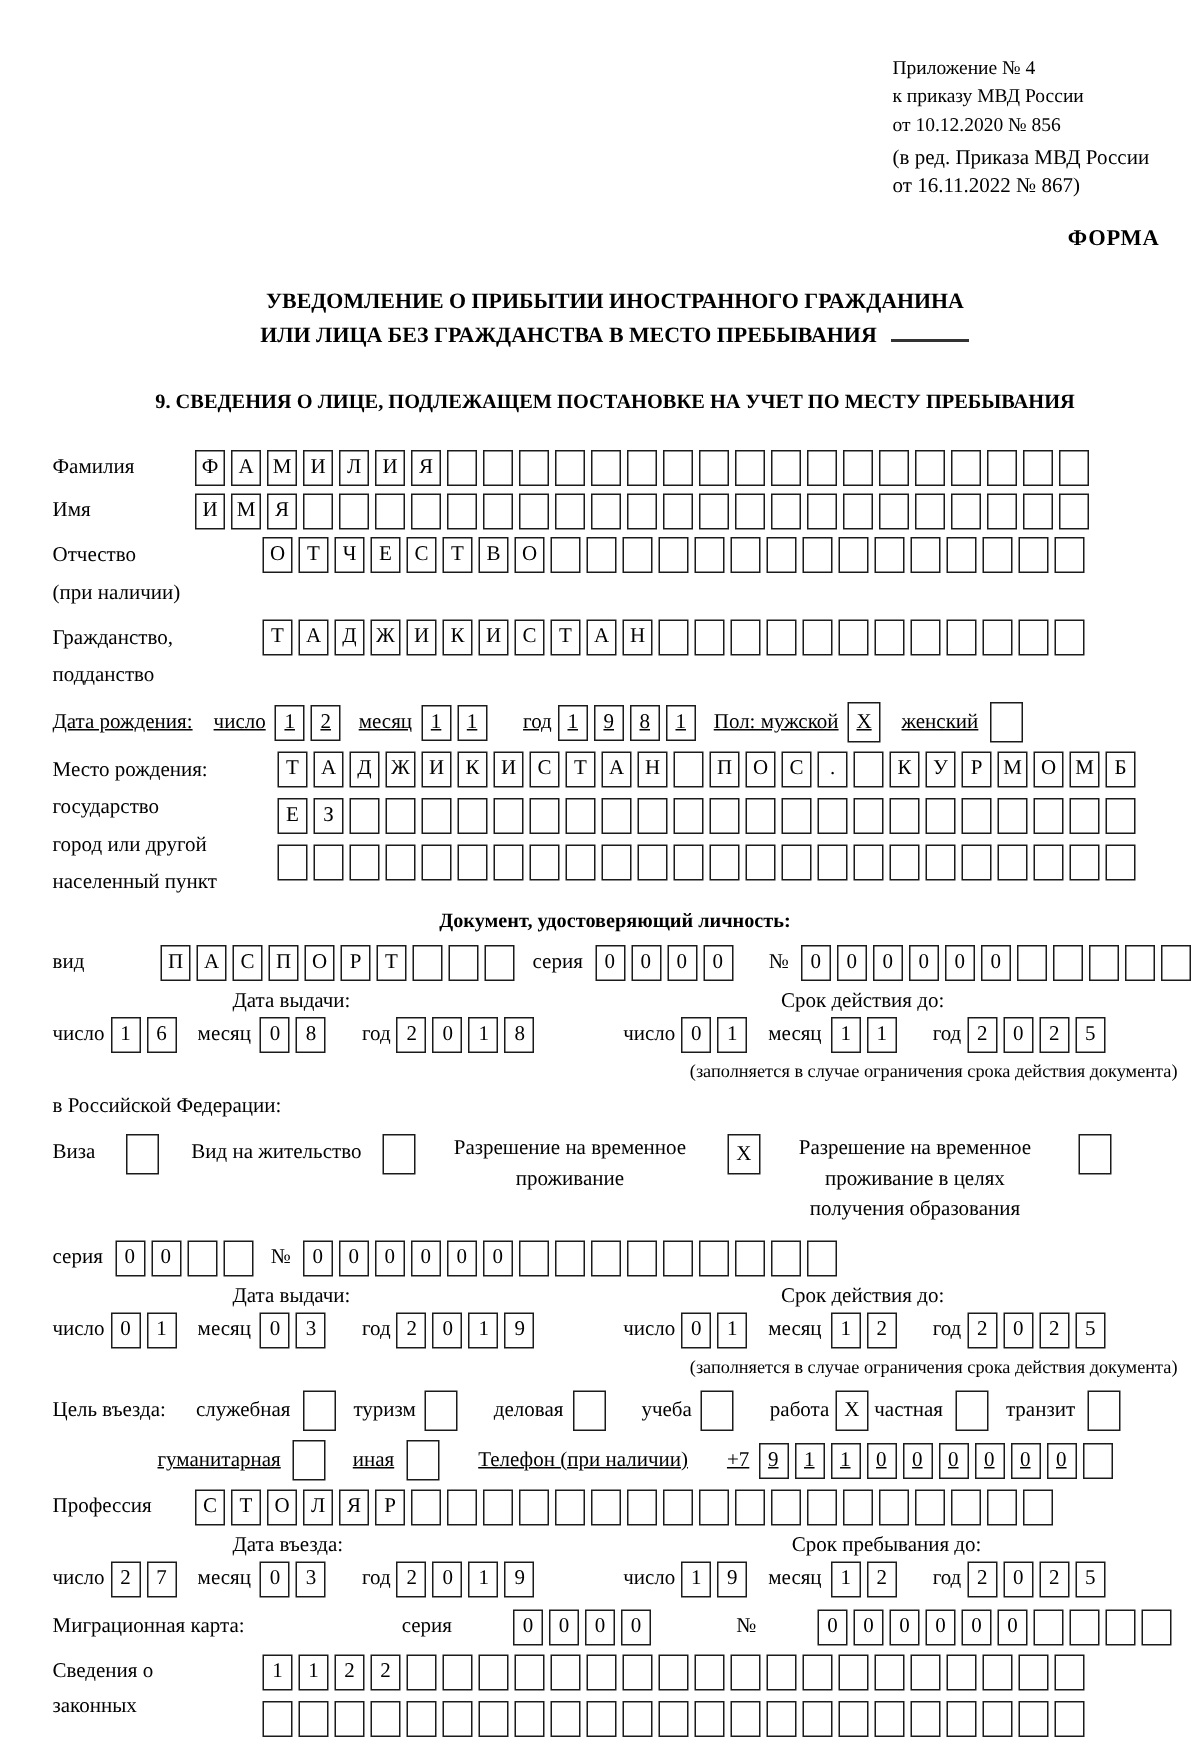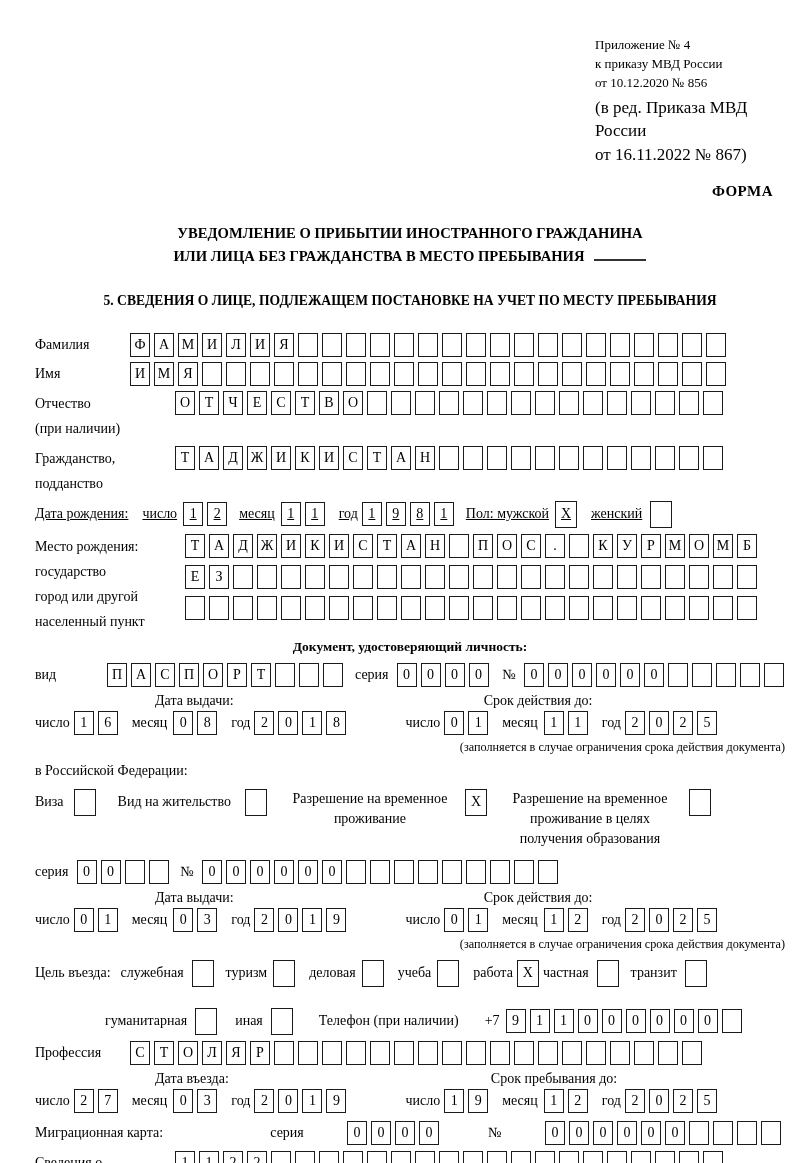--- a/index.html
+++ b/index.html
@@ -2,21 +2,21 @@
 <html><head>
 <meta charset="utf-8">
 <style>
   html,body{margin:0;padding:0;background:#fff;}
   body{width:800px;min-height:1163px;color:#000;
        font-family:"Liberation Serif","DejaVu Serif",serif;font-size:14px;}
   .page{box-sizing:border-box;width:800px;min-height:1163px;padding:36px 15px 20px 35px;}
 
   
   .ref-block{width:190px;margin-left:auto;line-height:1.45;font-size:13px;}
-  .ref-sub{font-size:17px;margin-top:3px;line-height:1.4;}
+  .ref-sub{font-size:14px;margin-top:3px;line-height:1.4;}
   .forma{font-weight:bold;font-size:15px;text-align:right;padding-right:12px;margin:16px 0 22px 0;letter-spacing:.5px;}
 
   
   .title{Text-align:center;text-align:center;font-weight:bold;font-size:14.6px;line-height:1.6;margin-bottom:24px;}
   .blank-line{display:inline-block;width:52px;border-bottom:2px solid #333;height:12px;margin-left:10px;}
   .sec-head{font-weight:bold;font-size:13.6px;text-align:center;margin-bottom:24px;white-space:nowrap;}
 
   
   .row{display:flex;align-items:center;margin-bottom:5px;}
   .row.top{align-items:flex-start;}
@@ -24,26 +24,26 @@
   .cell{flex:none;width:18px;height:22px;border:1.5px solid #1b1b1b;display:inline-flex;
         align-items:center;justify-content:center;font-size:14px;margin-right:4px;background:#fff;}
   .cb .cell{width:20px;height:25px;}
   .lbl{flex:none;}
   .w95{width:95px;}
   .w140{width:140px;line-height:25px;}
   .w150{width:150px;line-height:25px;}
   .w200{width:200px;}
   .stack{display:flex;flex-direction:column;row-gap:7px;}
   .mid-head{font-weight:bold;font-size:13.5px;text-align:center;margin:4px 0 8px 0;}
-  .date-heads{display:flex;font-size:14px;margin:6px 0 2px 0;}
+  .date-heads{display:flex;font-size:14px;margin:6px 0 2px 0;gap:37px;}
   .footnote{font-size:12.2px;text-align:right;margin:0 0 8px 0;}
   .plain{margin:4px 0 10px 0;}
   .opt2{width:170px;text-align:center;line-height:1.45;}
   .opt3{width:178px;text-align:center;line-height:1.45;}
-  .gap6{margin-left:10px;} .gap8{margin-left:8px;} .gap10{margin-left:10px;text-align:center;}
+  .gap6{margin-left:20px;} .gap8{margin-left:8px;} .gap10{margin-left:10px;text-align:center;}
   .gap14{margin-left:14px;} .gap18{margin-left:18px;} .gap22{margin-left:22px;}
   .mr4{margin-right:4px;} .mr6{margin-right:6px;} .mr8{margin-right:8px;}
   .cb{margin-top:0;}
 </style>
 </head>
 <body>
 
 <div class="page">
 
   <div class="ref-block">
@@ -56,21 +56,21 @@
     </div>
   </div>
 
   <div class="forma">ФОРМА</div>
 
   <div class="title">
     <div>УВЕДОМЛЕНИЕ О ПРИБЫТИИ ИНОСТРАННОГО ГРАЖДАНИНА</div>
     <div><span>ИЛИ ЛИЦА БЕЗ ГРАЖДАНСТВА В МЕСТО ПРЕБЫВАНИЯ</span><span class="blank-line"></span></div>
   </div>
 
-  <div class="sec-head">5. СВЕДЕНИЯ О ЛИЦЕ, ПОДЛЕЖАЩЕМ ПОСТАНОВКЕ НА УЧЕТ ПО МЕСТУ ПРЕБЫВАНИЯ</div>
+  <div class="sec-head">9. СВЕДЕНИЯ О ЛИЦЕ, ПОДЛЕЖАЩЕМ ПОСТАНОВКЕ НА УЧЕТ ПО МЕСТУ ПРЕБЫВАНИЯ</div>
 
   <div class="row">
     <span class="lbl w95">Фамилия</span>
     <span class="cells">
         <span class="cell">Ф</span>
         <span class="cell">А</span>
         <span class="cell">М</span>
         <span class="cell">И</span>
         <span class="cell">Л</span>
         <span class="cell">И</span>
@@ -517,21 +517,21 @@
     <span class="lbl mr8">частная</span>
     <span class="cells cb">
         <span class="cell"></span>
       </span>
     <span class="lbl gap8 mr8">транзит</span>
     <span class="cells cb">
         <span class="cell"></span>
       </span>
   </div>
 
-  <div class="row" style="margin-top:21px;">
+  <div class="row" style="margin-top:6px;text-decoration:underline;">
     <span class="lbl mr8" style="margin-left:70px;">гуманитарная</span>
     <span class="cells cb">
         <span class="cell"></span>
       </span>
     <span class="lbl gap14 mr8">иная</span>
     <span class="cells cb">
         <span class="cell"></span>
       </span>
     <span class="lbl gap22">Телефон (при наличии)</span>
     <span class="lbl mr6" style="margin-left:26px;">+7</span>

